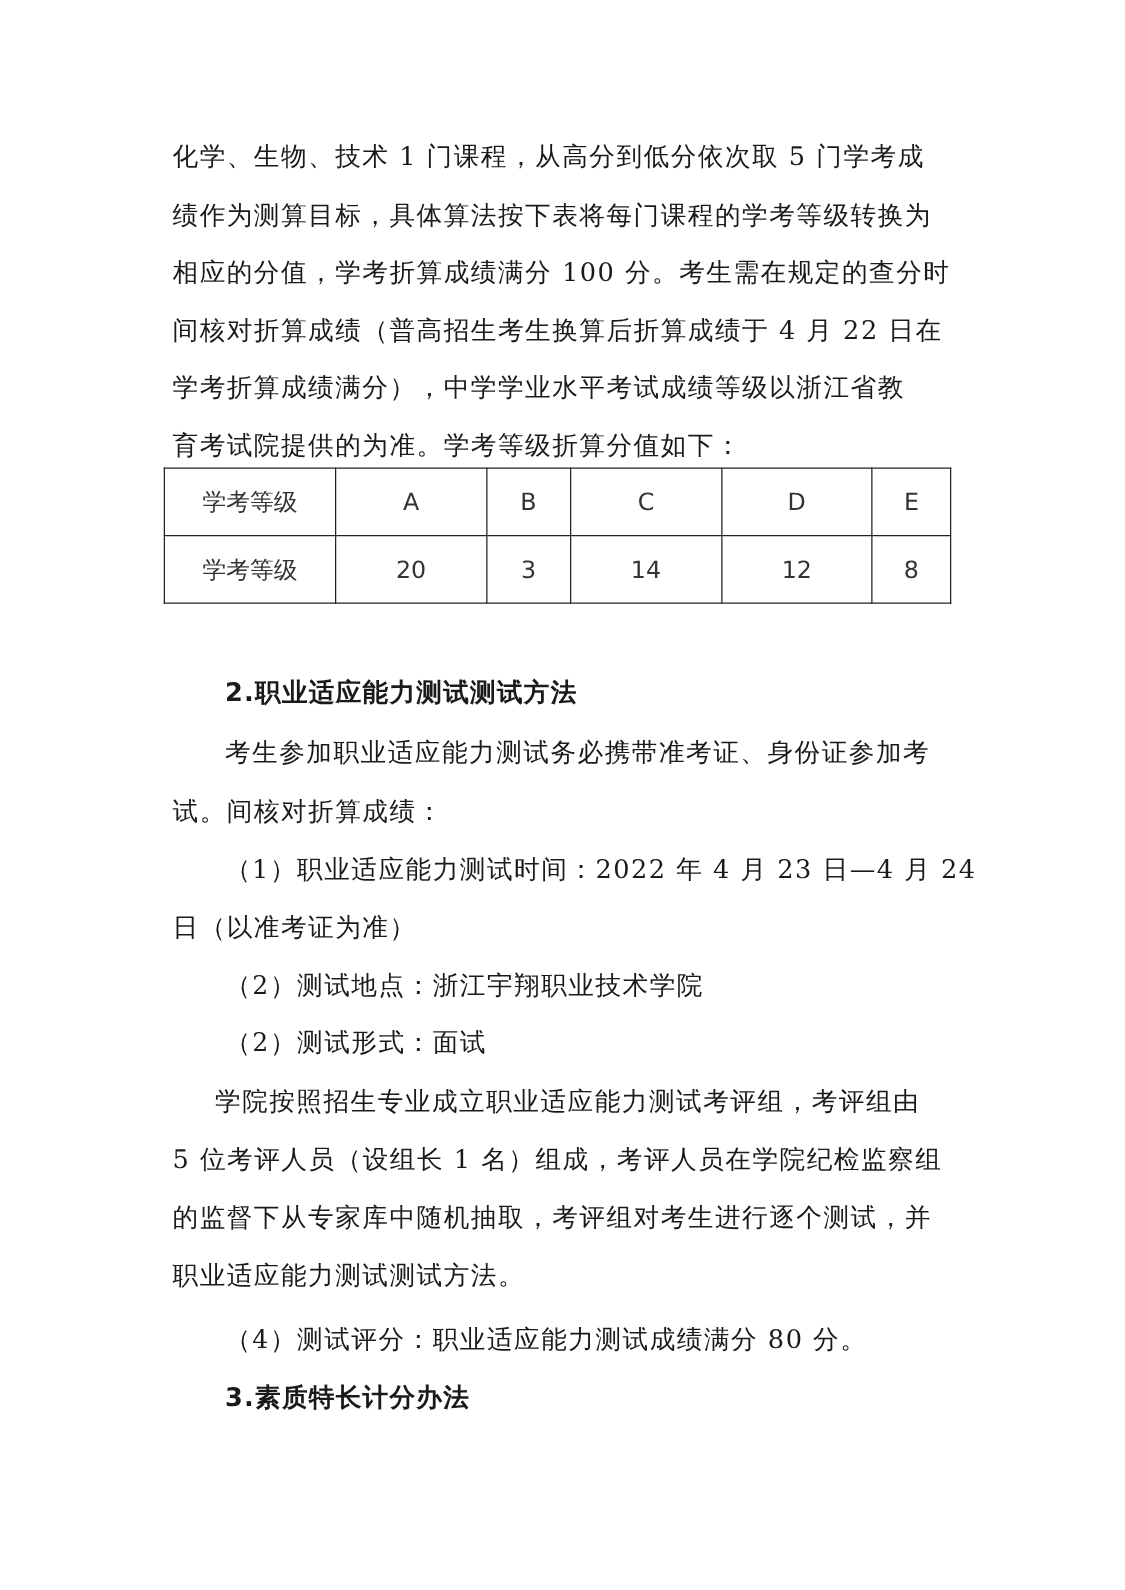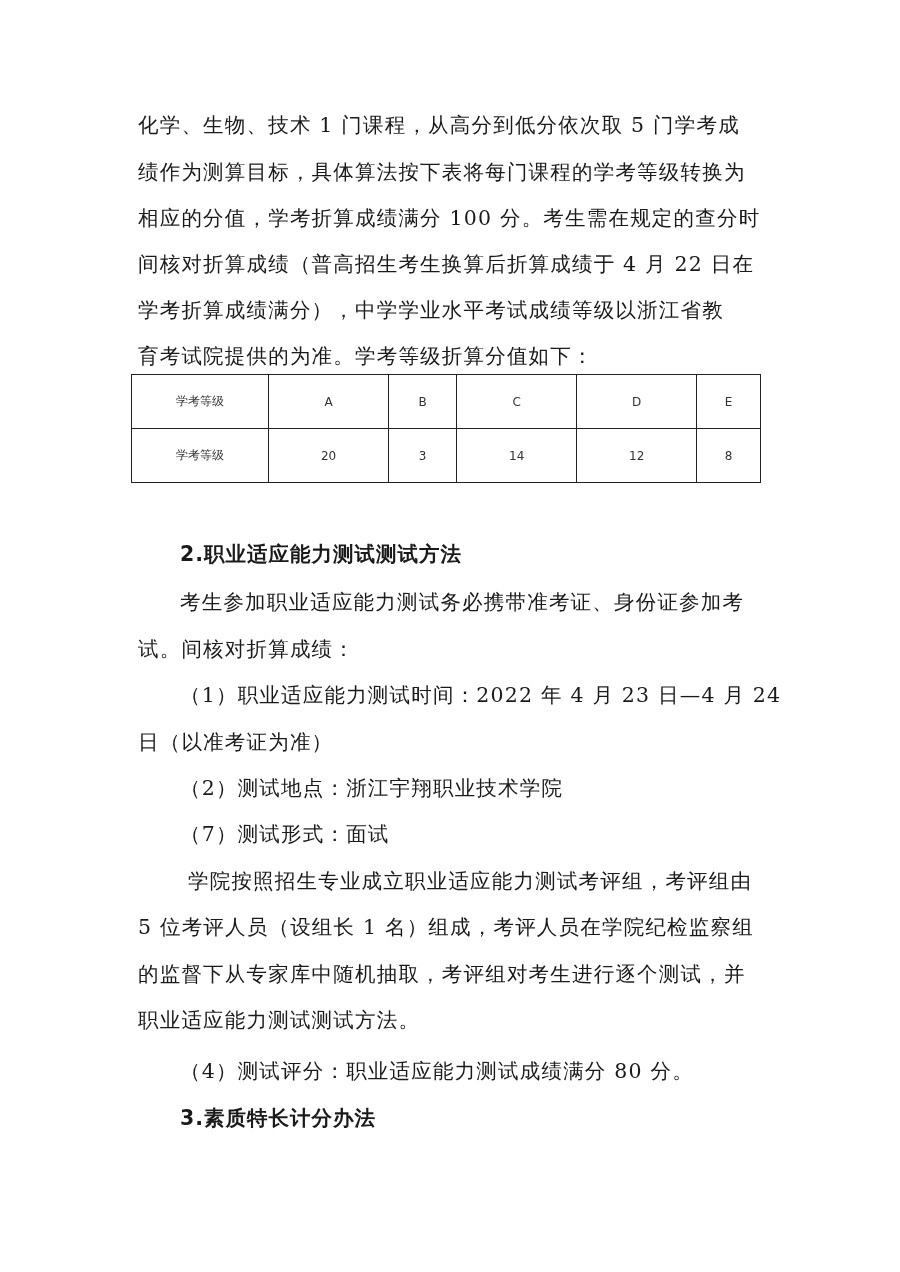--- a/index.html
+++ b/index.html
@@ -3,21 +3,21 @@
 <meta charset="utf-8">
 <style>
   html, body { margin:0; padding:0; background:#ffffff; }
   body { width:900px; height:1272px; position:relative; overflow:hidden;
          font-family: "DejaVu Serif", "Liberation Serif", serif; color:#1a1a1a; }
   .line { position:absolute; left:138px; width:630px; font-size:20.5px; line-height:28px;
           white-space:nowrap; letter-spacing:1.2px; }
   .heading { font-family: "DejaVu Sans", "Liberation Sans", sans-serif; font-weight:bold; letter-spacing:1px; }
   table.grades { position:absolute; left:131px; top:374px; width:630px; height:109px;
           border-collapse:collapse; font-family:"DejaVu Sans","Liberation Sans",sans-serif;
-          font-size:12px; color:#333; }
+          font-size:19px; color:#333; }
   table.grades td { border:1.5px solid #222; text-align:center; vertical-align:middle; padding:0; }
   table.grades td.hdr { width:136px; }
 </style>
 </head>
 <body>
 
 <div>
   <div class="line" style="top:111px">化学、生物、技术 1 门课程，从高分到低分依次取 5 门学考成</div>
   <div class="line" style="top:158px">绩作为测算目标，具体算法按下表将每门课程的学考等级转换为</div>
   <div class="line" style="top:204px">相应的分值，学考折算成绩满分 100 分。考生需在规定的查分时</div>
@@ -45,21 +45,21 @@
     </tr>
   </tbody>
     </table>
 
   <div class="line heading" style="top:540px; left:180px">2.职业适应能力测试测试方法</div>
   <div class="line" style="top:588px; left:180px">考生参加职业适应能力测试务必携带准考证、身份证参加考</div>
   <div class="line" style="top:635px">试。间核对折算成绩：</div>
   <div class="line" style="top:681px; left:180px">（1）职业适应能力测试时间：2022 年 4 月 23 日—4 月 24</div>
   <div class="line" style="top:728px">日（以准考证为准）</div>
   <div class="line" style="top:774px; left:180px">（2）测试地点：浙江宇翔职业技术学院</div>
-  <div class="line" style="top:820px; left:180px">（7）测试形式：面试</div>
-  <div class="line" style="top:867px; left:188px">学院按照招生专业成立职业适应能力测试考评组，考评组由</div>
+  <div class="line" style="top:820px; left:180px">（2）测试形式：面试</div>
+  <div class="line" style="top:867px; left:172px">学院按照招生专业成立职业适应能力测试考评组，考评组由</div>
   <div class="line" style="top:913px">5 位考评人员（设组长 1 名）组成，考评人员在学院纪检监察组</div>
   <div class="line" style="top:960px">的监督下从专家库中随机抽取，考评组对考生进行逐个测试，并</div>
   <div class="line" style="top:1006px">职业适应能力测试测试方法。</div>
   <div class="line" style="top:1057px; left:180px">（4）测试评分：职业适应能力测试成绩满分 80 分。</div>
 
   <div class="line heading" style="top:1104px; left:180px">3.素质特长计分办法</div>
 </div>
 
 </body></html>

